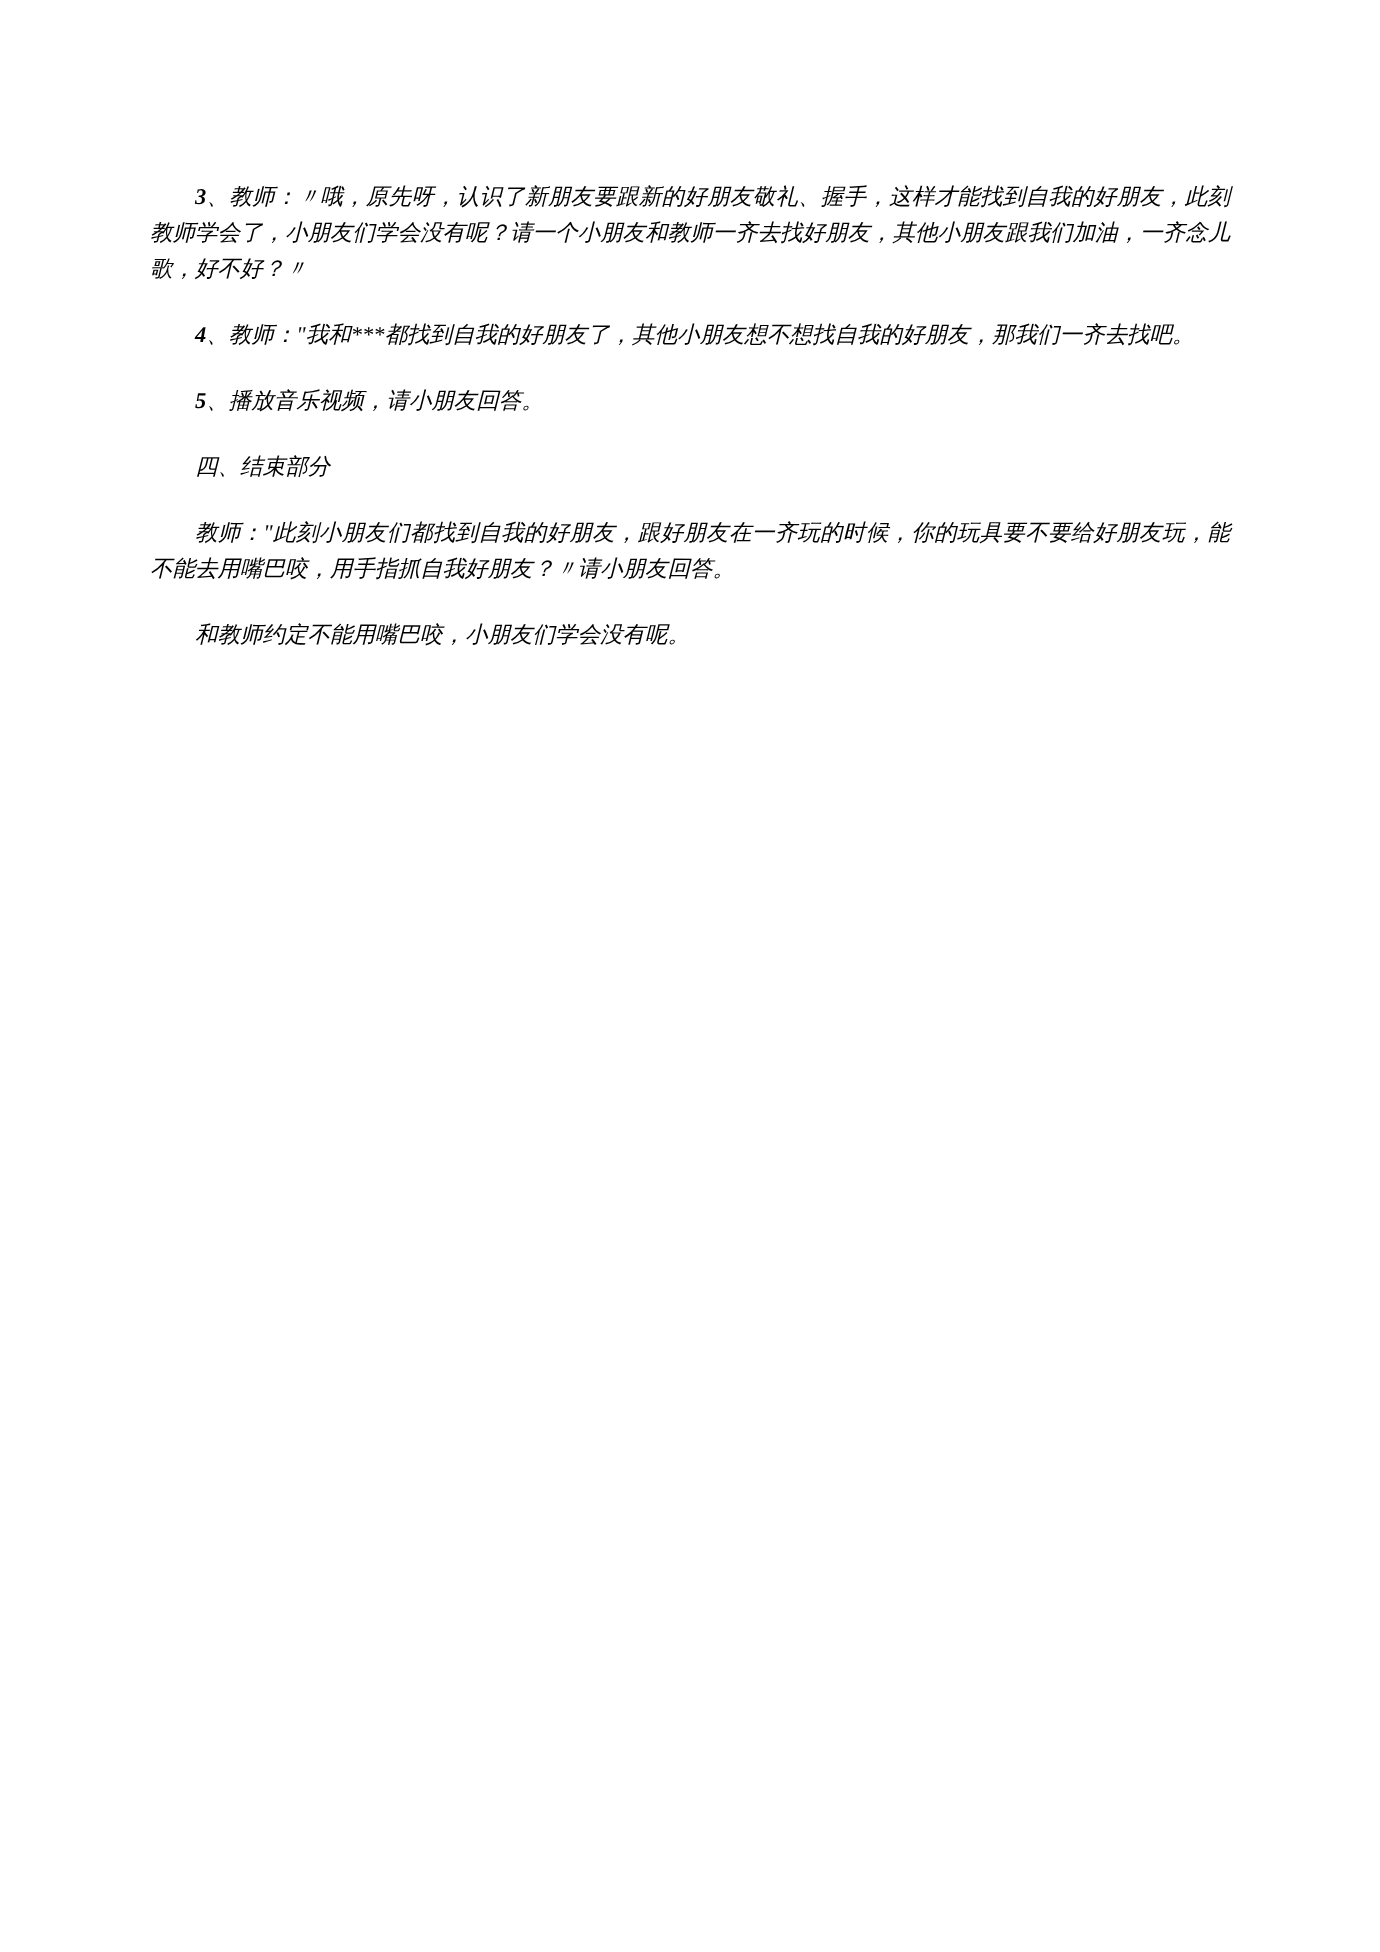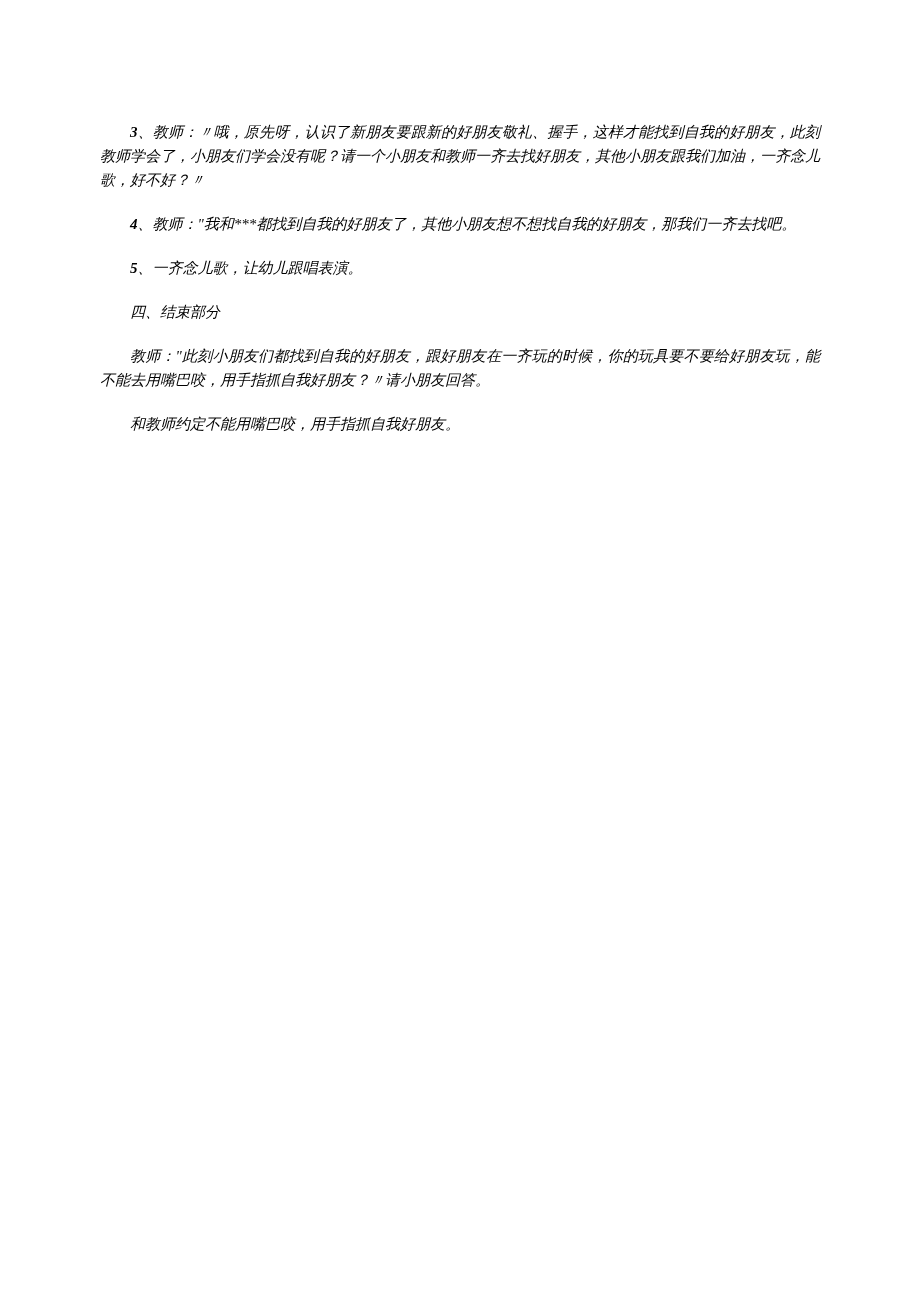--- a/index.html
+++ b/index.html
@@ -35,26 +35,26 @@
 
 <div class="paragraph indent">
   <span class="bold-num">3</span><span>、教师：〃哦，原先呀，认识了新朋友要跟新的好朋友敬礼、握手，这样才能找到自我的好朋友，此刻教师学会了，小朋友们学会没有呢？请一个小朋友和教师一齐去找好朋友，其他小朋友跟我们加油，一齐念儿歌，好不好？〃</span>
 </div>
 
 <div class="paragraph indent">
   <span class="bold-num">4</span><span>、教师："我和***都找到自我的好朋友了，其他小朋友想不想找自我的好朋友，那我们一齐去找吧。</span>
 </div>
 
 <div class="paragraph indent">
-  <span class="bold-num">5</span><span>、一齐念儿歌，让幼儿跟唱表演。</span>
+  <span class="bold-num">5</span><span>、播放音乐视频，请小朋友回答。</span>
 </div>
 
 <div class="paragraph indent">
   <span>四、结束部分</span>
 </div>
 
 <div class="paragraph indent">
   <span>教师："此刻小朋友们都找到自我的好朋友，跟好朋友在一齐玩的时候，你的玩具要不要给好朋友玩，能不能去用嘴巴咬，用手指抓自我好朋友？〃请小朋友回答。</span>
 </div>
 
 <div class="paragraph indent">
-  <span>和教师约定不能用嘴巴咬，用手指抓自我好朋友。</span>
+  <span>和教师约定不能用嘴巴咬，小朋友们学会没有呢。</span>
 </div>
 
 </body></html>

